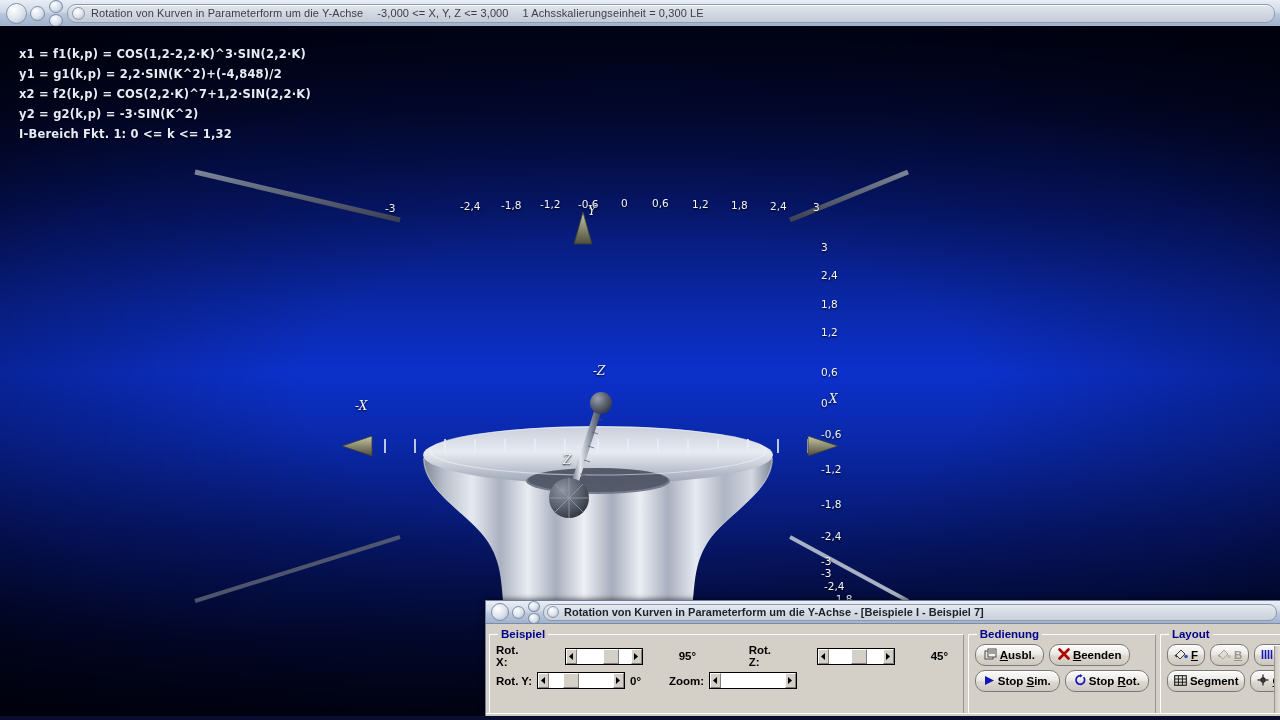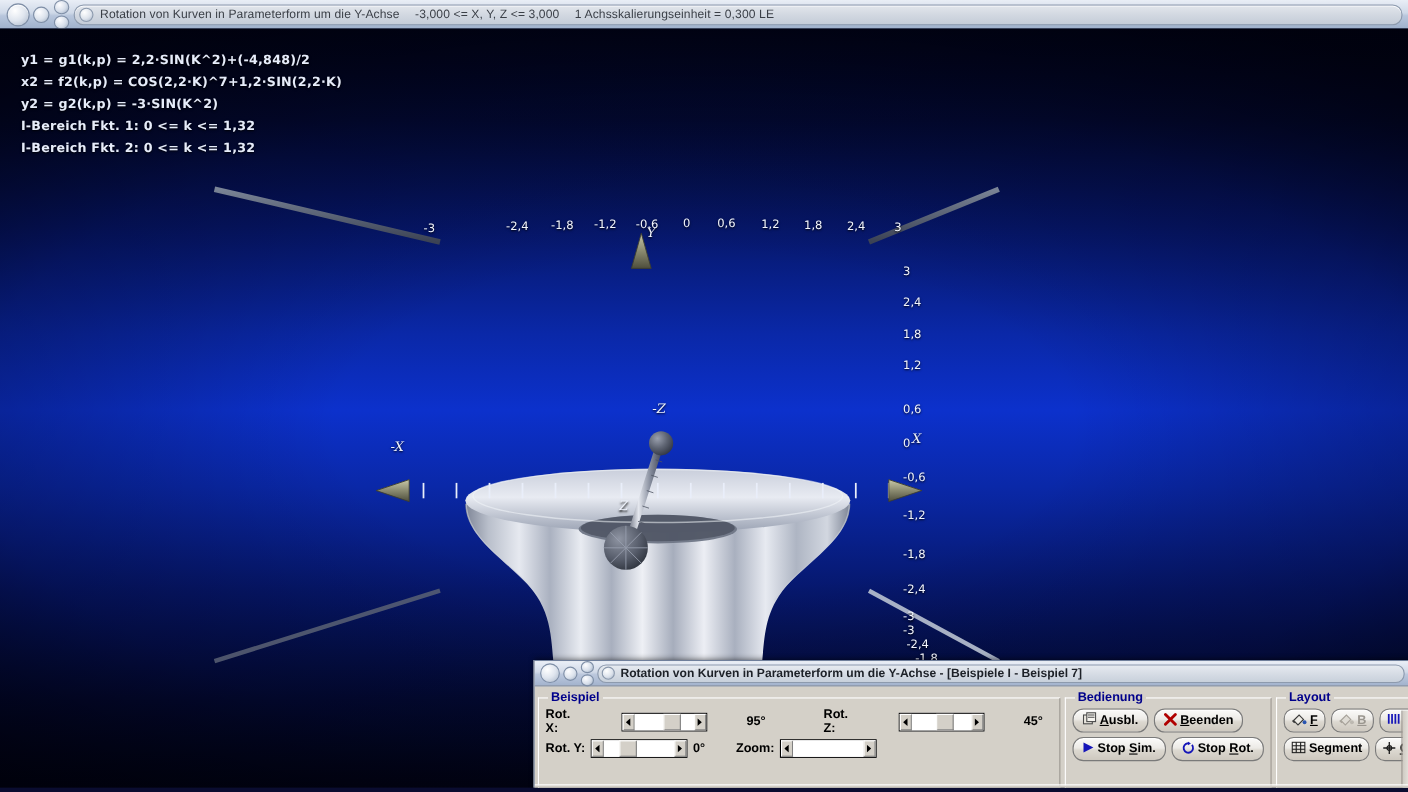--- a/index.html
+++ b/index.html
@@ -210,25 +210,25 @@
       <div class="tb-text">
         <span>Rotation von Kurven in Parameterform um die Y-Achse</span><span class="sp"></span><span>-3,000 &lt;= X, Y, Z &lt;= 3,000</span><span class="sp"></span><span>1 Achsskalierungseinheit = 0,300 LE</span>
       </div>
     </div>
   </div>
 
   <div class="viewport">
     <div class="vp-vig"></div>
 
     <div class="formulas">
+      <div>x1 = f1(k,p) = COS(1,2-2,2·K)^3·SIN(2,2·K)</div>
       <div>y1 = g1(k,p) = 2,2·SIN(K^2)+(-4,848)/2</div>
       <div>x2 = f2(k,p) = COS(2,2·K)^7+1,2·SIN(2,2·K)</div>
       <div>y2 = g2(k,p) = -3·SIN(K^2)</div>
       <div>I-Bereich Fkt. 1: 0 &lt;= k &lt;= 1,32</div>
-      <div>I-Bereich Fkt. 2: 0 &lt;= k &lt;= 1,32</div>
     </div>
 
     <svg class="wire" viewBox="0 0 1280 694">
       <defs>
         <linearGradient id="wireg" x1="0" y1="0" x2="0" y2="1">
           <stop offset="0" stop-color="#ffffff"></stop>
           <stop offset="0.5" stop-color="#d8e2f0"></stop>
           <stop offset="1" stop-color="#8d9cb4"></stop>
         </linearGradient>
         <linearGradient id="darkedge" x1="0" y1="0" x2="0" y2="1">

